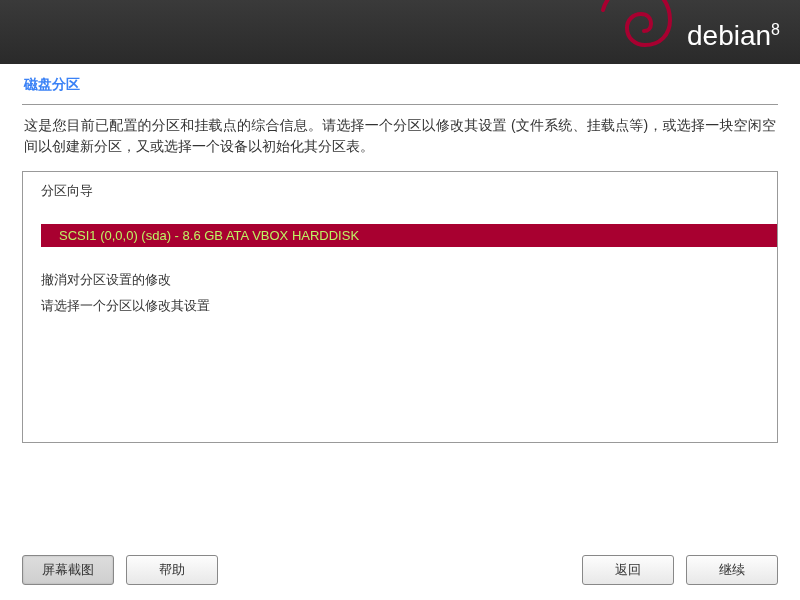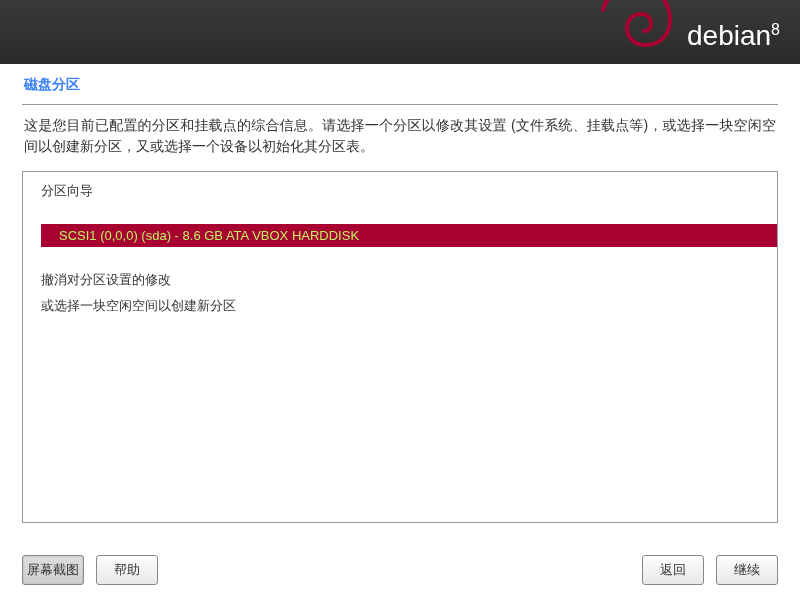--- a/index.html
+++ b/index.html
@@ -50,21 +50,21 @@
     .instructions {
       padding: 0 24px 10px 24px;
       color: #333;
       line-height: 1.5;
       font-size: 14px;
       text-align: justify;
     }
     .list-box {
       margin: 4px 22px 0 22px;
       border: 1px solid #999;
-      height: 352px;
+      height: 272px;
       background: #fff;
     }
     .list-item {
       padding: 4px 18px;
       color: #333;
       cursor: pointer;
     }
     .list-item.pad-top {
       padding-top: 10px;
     }
@@ -84,21 +84,21 @@
       right: 0;
       height: 60px;
       display: flex;
       align-items: center;
       padding: 0 22px;
     }
     .btn {
       border: 1px solid #888;
       background: linear-gradient(to bottom, #fdfdfd, #e8e8e8);
       padding: 5px 0;
-      width: 62px;
+      width: 92px;
       text-align: center;
       border-radius: 3px;
       cursor: pointer;
       font-size: 13px;
       color: #333;
     }
     .btn.active {
       background: linear-gradient(to bottom, #dddddd, #cfcfcf);
       box-shadow: inset 0 0 2px rgba(0,0,0,0.2);
     }
@@ -121,21 +121,21 @@
 <hr class="divider">
 
 <div class="instructions">这是您目前已配置的分区和挂载点的综合信息。请选择一个分区以修改其设置 (文件系统、挂载点等)，或选择一块空闲空间以创建新分区，又或选择一个设备以初始化其分区表。</div>
 
 <div class="list-box">
   <div class="list-item pad-top">分区向导</div>
   <div class="list-spacer"></div>
   <div class="list-item selected">SCSI1 (0,0,0) (sda) - 8.6 GB ATA VBOX HARDDISK</div>
   <div class="list-spacer"></div>
   <div class="list-item">撤消对分区设置的修改</div>
-  <div class="list-item">或选择一块空闲空间以创建新分区</div>
+  <div class="list-item">请选择一个分区以修改其设置</div>
 </div>
 
 <div class="footer">
   <div class="footer-left">
     <div class="btn active">屏幕截图</div>
     <div class="btn">帮助</div>
   </div>
   <div class="footer-right">
     <div class="btn">返回</div>
     <div class="btn">继续</div>

